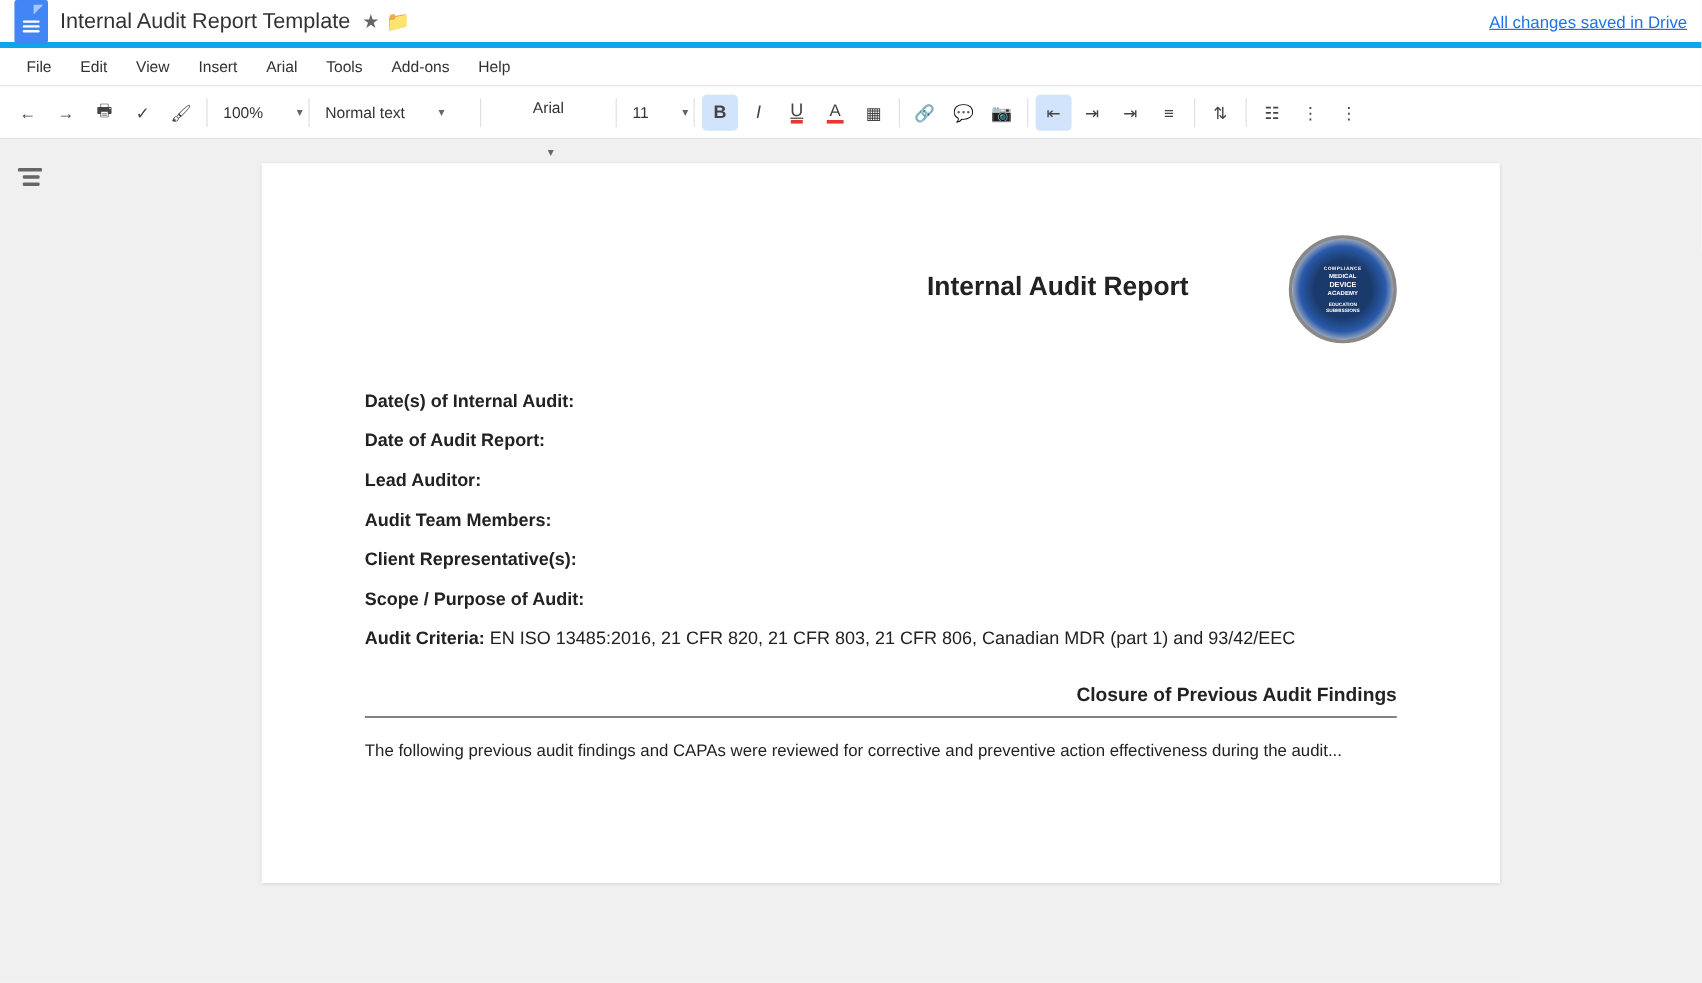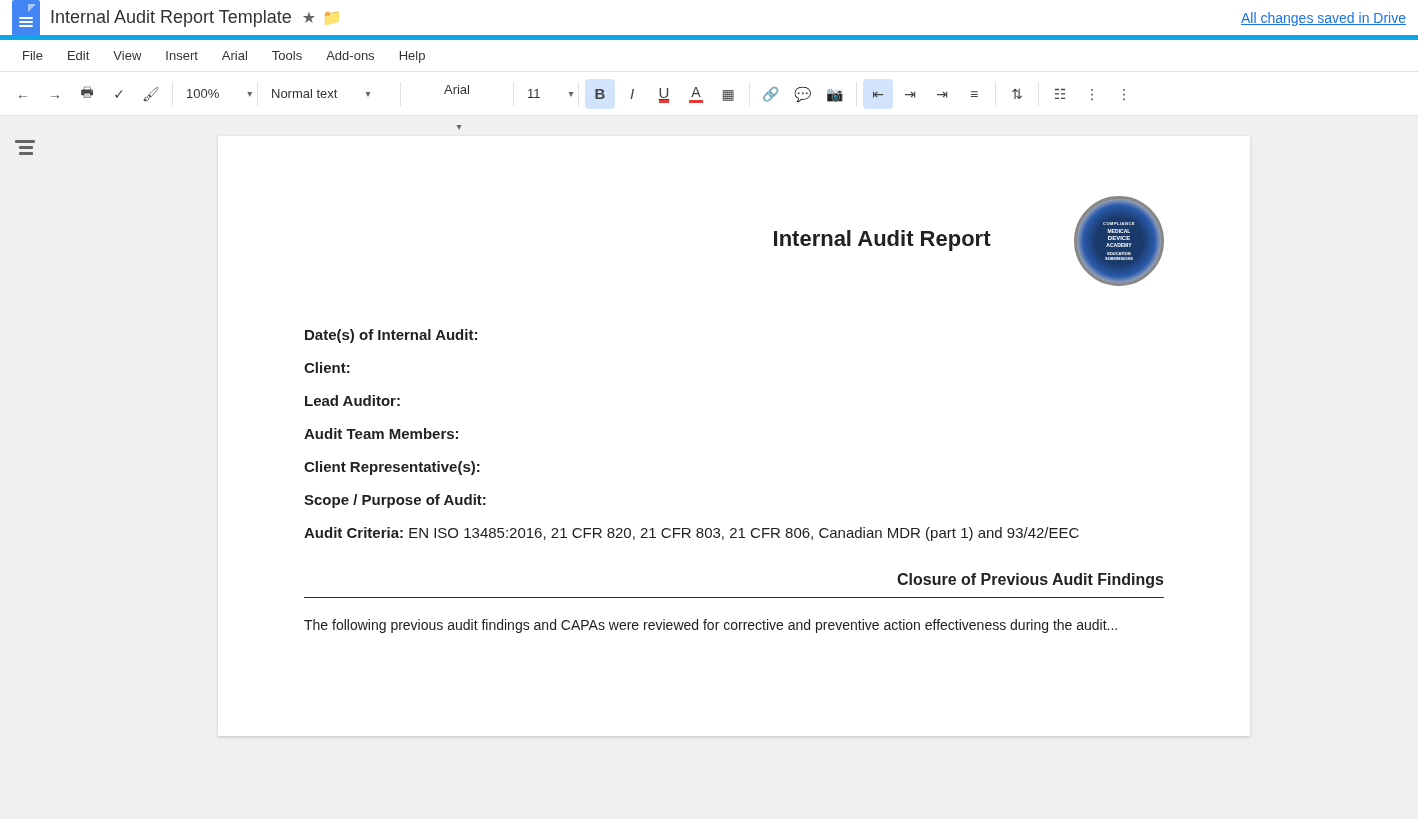--- a/index.html
+++ b/index.html
@@ -423,21 +423,21 @@
             <div style="font-size:4px;">SUBMISSIONS</div>
           </div>
         </div>
       </div>
 
       <div class="doc-fields">
         <div class="doc-field">
           <strong>Date(s) of Internal Audit:</strong>
         </div>
         <div class="doc-field">
-          <strong>Client:</strong>
+          <strong>Date of Audit Report:</strong>
         </div>
         <div class="doc-field">
           <strong>Lead Auditor:</strong>
         </div>
         <div class="doc-field">
           <strong>Audit Team Members:</strong>
         </div>
         <div class="doc-field">
           <strong>Client Representative(s):</strong>
         </div>

